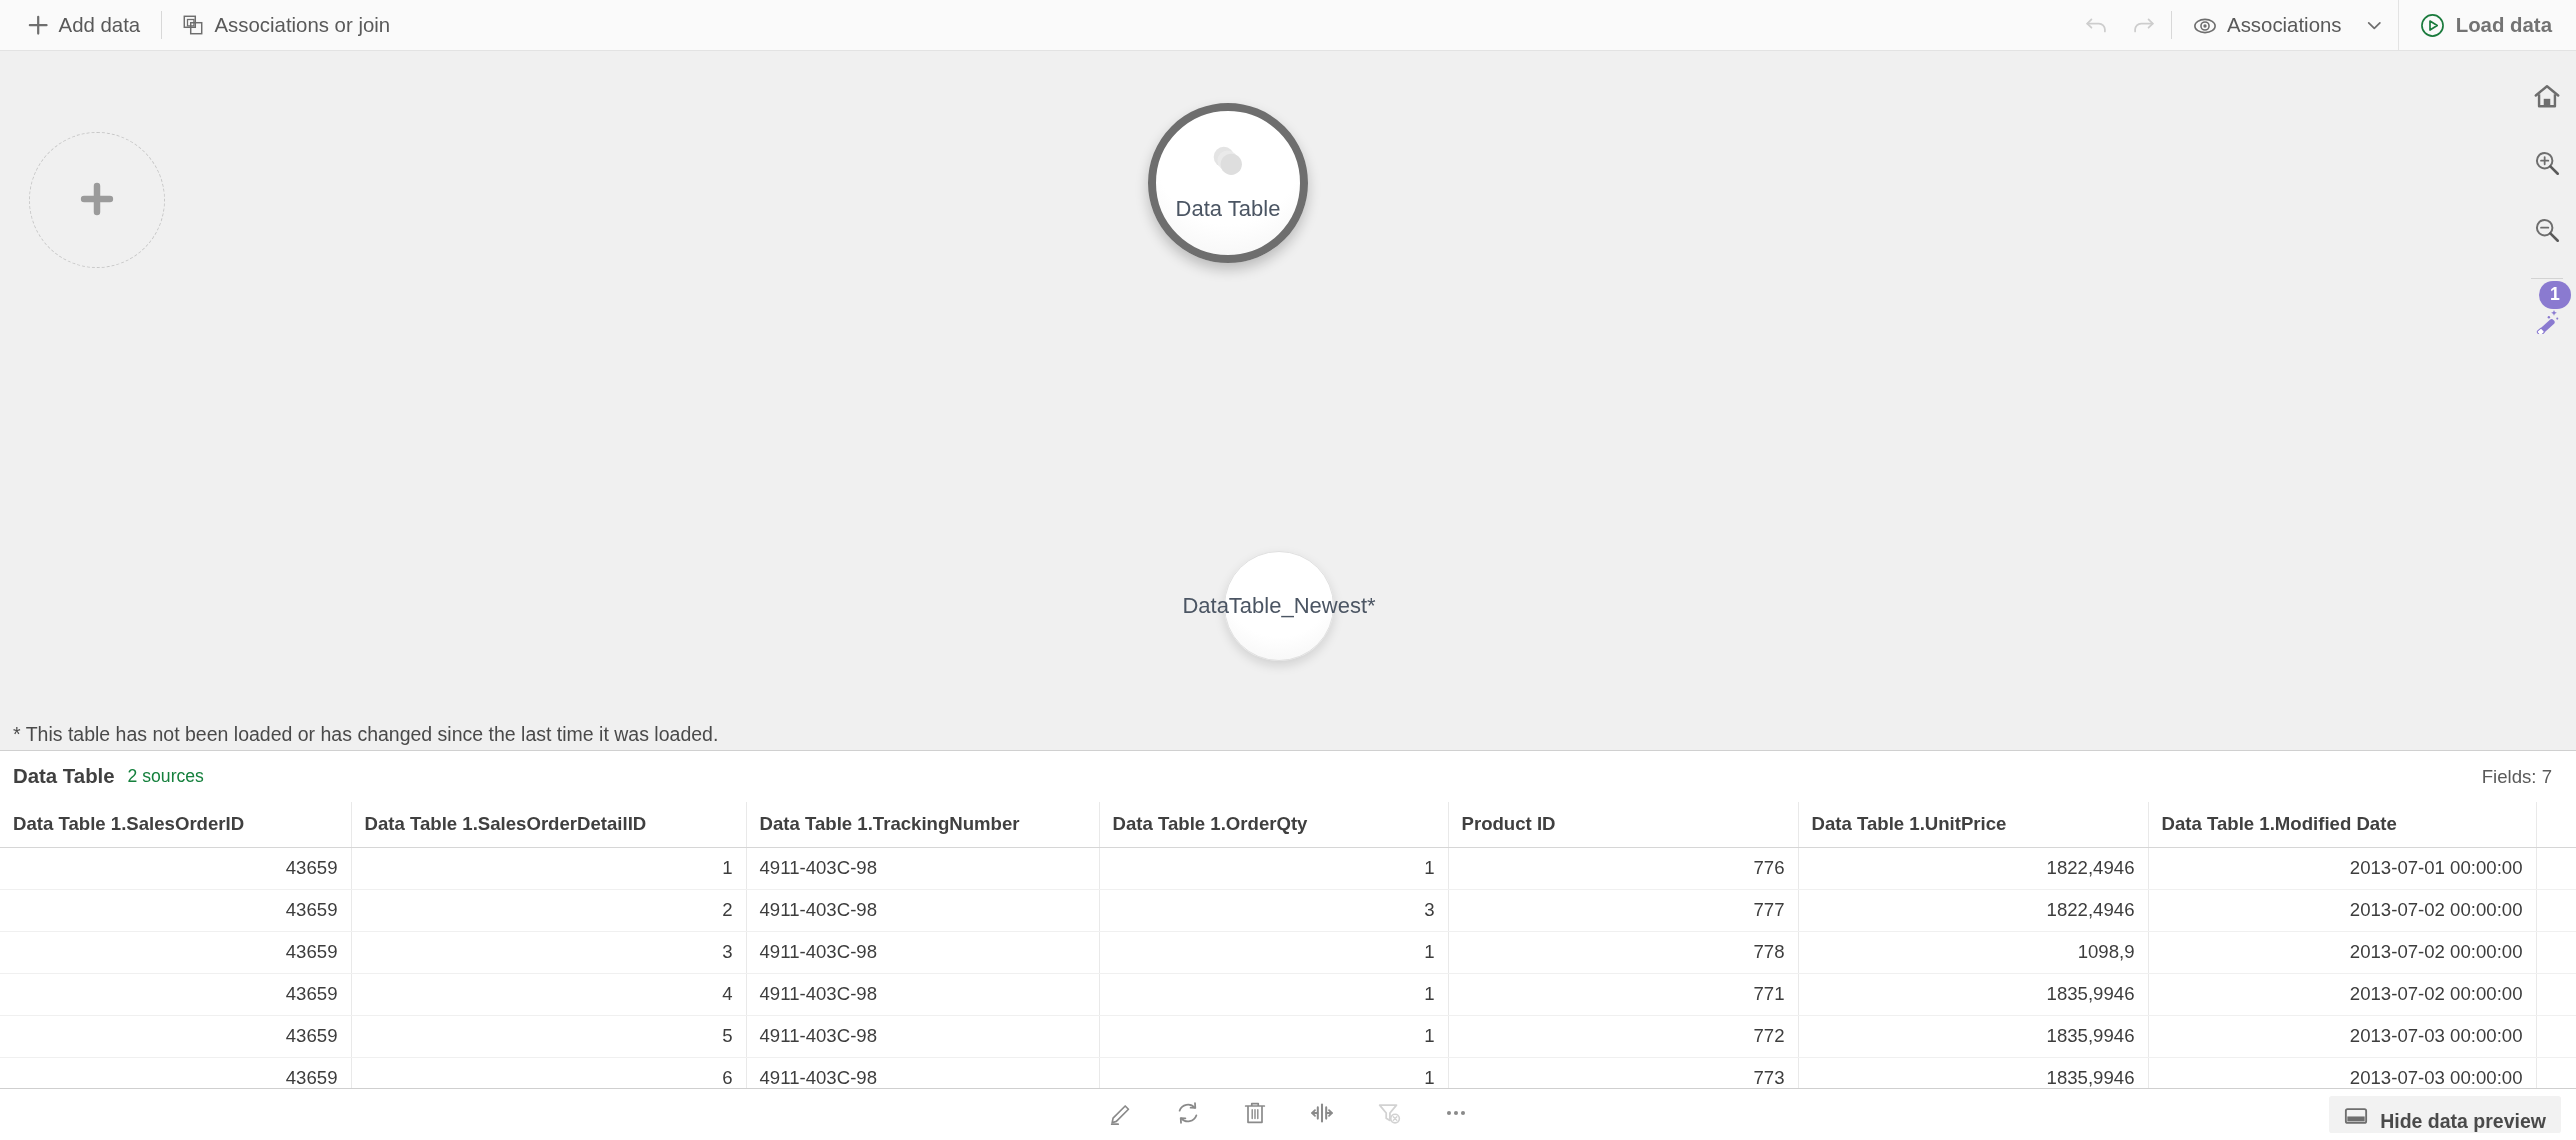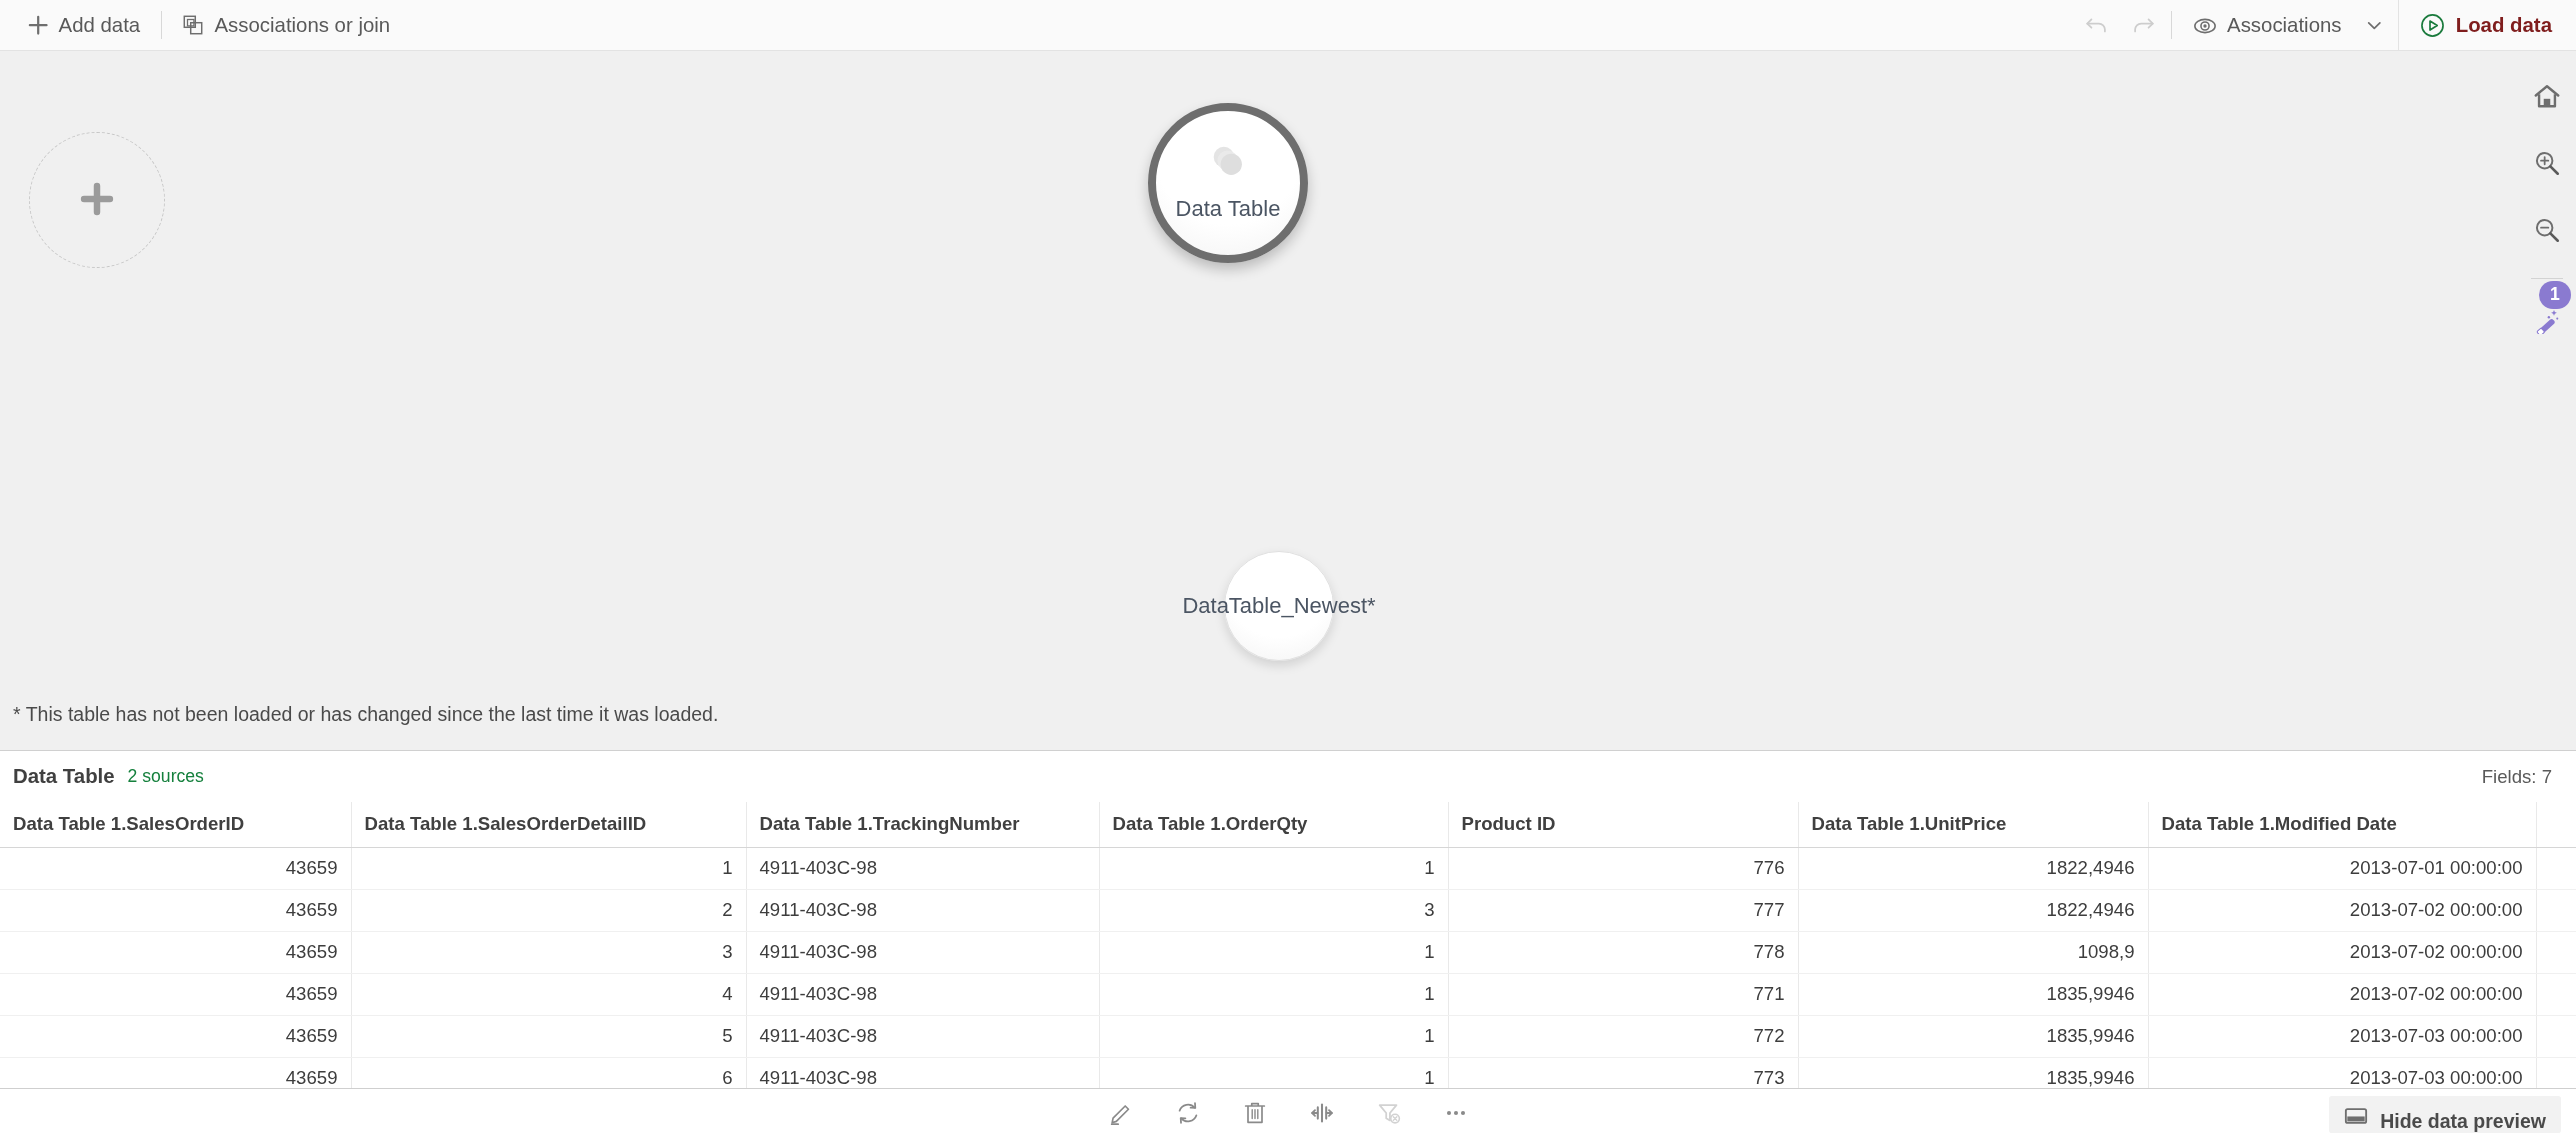--- a/index.html
+++ b/index.html
@@ -42,21 +42,21 @@
   .tb-iconbtn {
     width: 46px; height: 51px;
     display: flex; align-items: center; justify-content: center;
     cursor: pointer;
   }
   .tb-iconbtn.disabled { cursor: default; opacity: 1; }
   .loaddata {
     display: flex; align-items: center; gap: 11px;
     height: 51px; padding: 0 24px 0 20.4px;
     border-left: 0.9px solid #e3e3e3;
-    color: #7f1d1d; font-size: 20.4px; font-weight: bold;
+    color: #737373; font-size: 20.4px; font-weight: bold;
     cursor: pointer; white-space: nowrap;
   }
   .assoc-caret { margin-left: 13px; display:flex; align-items:center; }
 
   
   .canvas {
     position: relative;
     flex: 1 1 auto;
     background: #f0f0f0;
     border-bottom: 0.9px solid #d0d0d0;
@@ -99,21 +99,21 @@
     box-shadow: 0 4.6px 10.2px rgba(0,0,0,.13);
   }
   .bubble-sub .b-label {
     font-size: 22px; color: #4b5563;
     white-space: nowrap;
   }
   .discs { margin-bottom: 1.9px; }
 
   
   .footnote {
-    position: absolute; left: 13px; bottom: 24px;
+    position: absolute; left: 13px; bottom: 4px;
     font-size: 19.5px; color: #4a4a4a;
     white-space: nowrap;
   }
 
   
   .rail {
     position: absolute; right: 0; top: 0;
     width: 59px; height: 100%;
     display: flex; flex-direction: column; align-items: center;
     padding-top: 24px;

